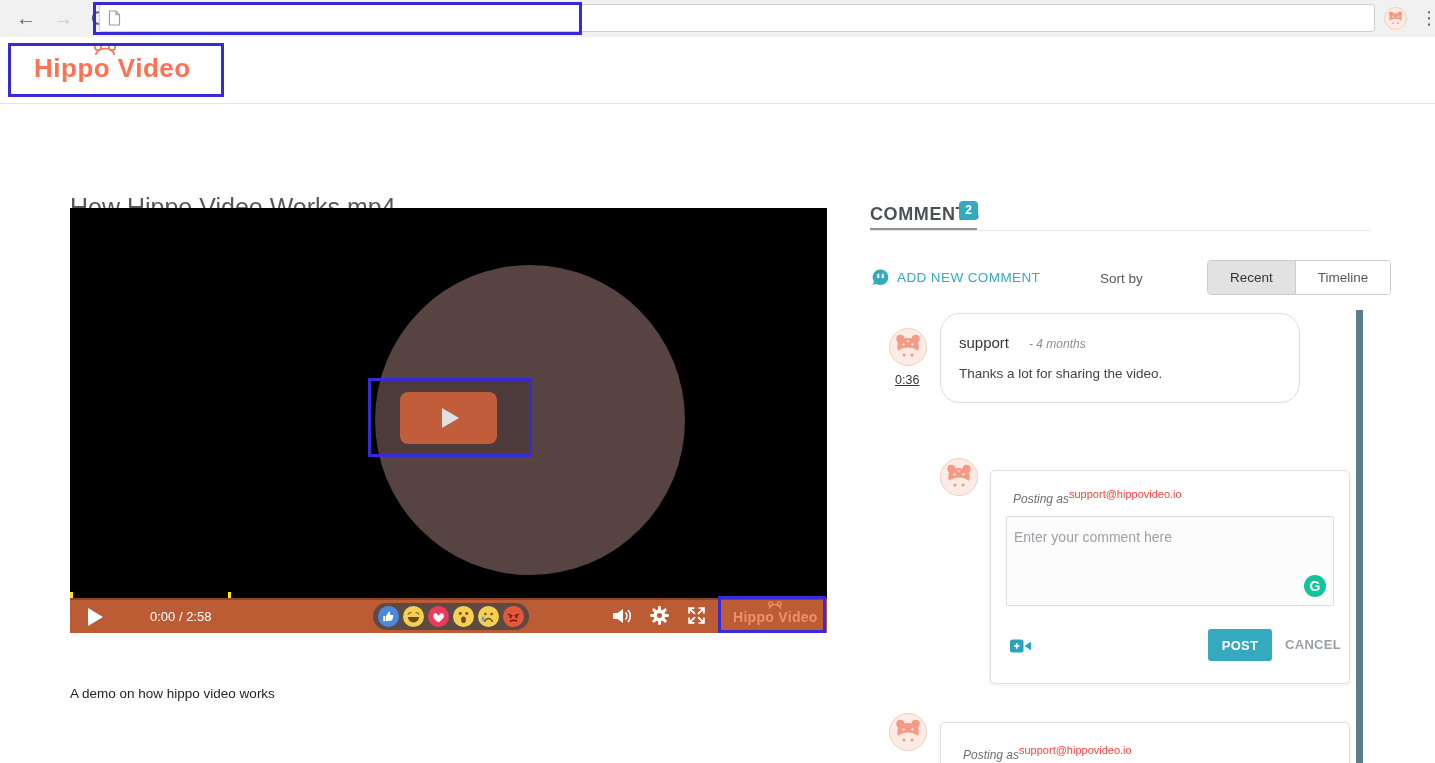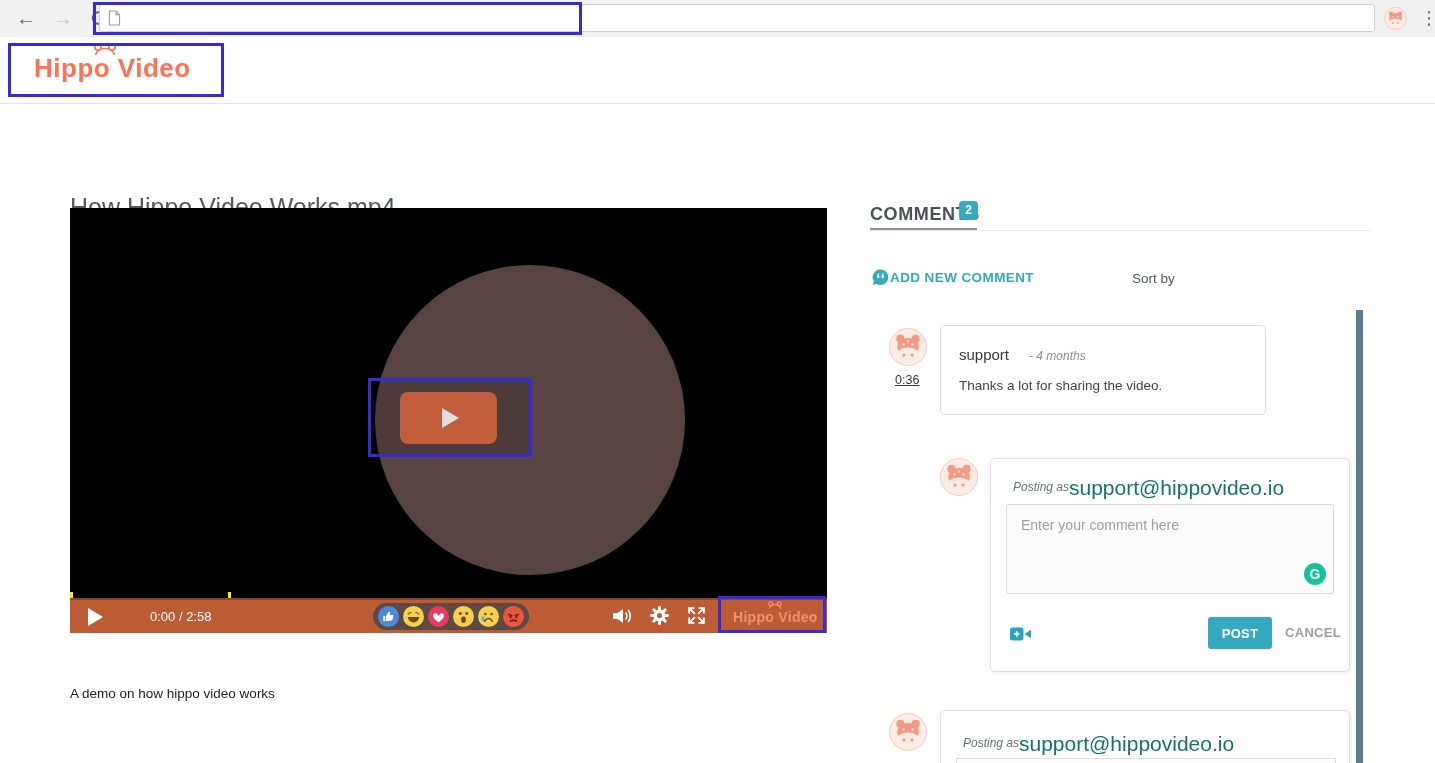--- a/index.html
+++ b/index.html
@@ -39,37 +39,37 @@
   .pill-rx svg{display:block;}
   .ctrl-ico{cursor:pointer;}
   .watermark{color:#ef8f6d;font-size:14px;font-weight:bold;letter-spacing:.3px;}
   .desc{font-size:13.5px;color:#1e1e1e;}
 
   
   .c-tab{font-size:18px;font-weight:bold;color:#4b5055;letter-spacing:.6px;}
   .c-badge{display:inline-block;min-width:19px;height:19px;background:#35a9bf;color:#fff;font-size:12px;font-weight:bold;text-align:center;line-height:19px;border-radius:4px;}
   .tab-underline{height:2px;background:#8d9297;}
   .c-divider{height:1px;background:#e8e8e8;}
-  .add-comment{color:#35a9bf;font-size:13.5px;font-weight:bold;letter-spacing:.4px;cursor:pointer;display:flex;align-items:center;}
+  .add-comment{color:#35a9bf;font-size:13.5px;font-weight:normal;letter-spacing:.4px;cursor:pointer;display:flex;align-items:center;gap:7px;}
   .sortby{font-size:13.5px;color:#55595d;}
   .sort-group{display:flex;border:1px solid #ccc;border-radius:4px;overflow:hidden;height:33px;}
   .sort-btn{font-size:13.5px;color:#55595d;background:#fff;border:none;padding:0 22px;cursor:pointer;font-family:"Liberation Sans",sans-serif;}
   .sort-btn.active{background:#e2e2e2;color:#2f3337;}
   .sort-btn + .sort-btn{border-left:1px solid #ccc;}
   .hippo{display:inline-block;border-radius:50%;background:#fdece5;border:1px solid #f6cdbd;overflow:hidden;box-sizing:border-box;}
   .hippo svg{display:block;}
   .ts-link{font-size:12.5px;color:#33383c;text-decoration:underline;cursor:pointer;text-align:center;}
   .comment-card{border:1px solid #dcdcdc;border-radius:5px;background:#fff;box-sizing:border-box;}
   .c-author{font-size:15px;color:#33383d;}
   .c-age{font-size:12px;font-style:italic;color:#8a8f94;}
   .c-body{font-size:13.5px;color:#3f4449;}
-  .composer-card{border:1px solid #e0e0e0;border-radius:5px;background:#fff;box-shadow:0 1px 4px rgba(0,0,0,.08);box-sizing:border-box;}
+  .composer-card{border:1px solid #e0e0e0;border-radius:5px;background:#fff;box-shadow:0 1px 4px rgba(0,0,0,.08);box-sizing:border-box;margin-top:12px;}
   .posting-as{font-size:12px;font-style:italic;color:#6b7075;}
-  .posting-email{font-size:21px;color:#0f766e;}
-  .comment-ta{border:1px solid #ddd;background:#fcfcfc;border-radius:2px;resize:none;font-family:"Liberation Sans",sans-serif;font-size:14px;color:#444;padding:12px 14px;box-sizing:border-box;outline:none;}
+  .posting-email{font-size:11px;color:#ef4444;}
+  .comment-ta{border:1px solid #ddd;background:#fcfcfc;border-radius:2px;resize:none;font-family:"Liberation Sans",sans-serif;font-size:14px;color:#444;padding:12px 7px;box-sizing:border-box;outline:none;}
   .comment-ta::placeholder{color:#9aa0a5;}
   .grammarly{width:22px;height:22px;border-radius:50%;background:#15c39a;color:#fff;font-weight:bold;font-size:14px;text-align:center;line-height:22px;cursor:pointer;}
   .post-btn{background:#35a9bf;color:#fff;border:none;border-radius:3px;font-size:13px;font-weight:bold;width:64px;height:32px;cursor:pointer;letter-spacing:.3px;font-family:"Liberation Sans",sans-serif;}
   .cancel-btn{color:#9aa0a5;font-size:13px;font-weight:bold;letter-spacing:.3px;cursor:pointer;background:none;border:none;font-family:"Liberation Sans",sans-serif;}
   .scrollbar{left:1356px;top:310px;width:7px;height:460px;background:#5e7d8b;cursor:pointer;}
 </style>
 </head>
 <body>
 
 <div id="app">
@@ -231,37 +231,41 @@
   <div class="abs tab-underline" style="left:870px;top:228px;width:107px;"></div>
   <div class="abs c-divider" style="left:870px;top:230px;width:500px;"></div>
 
   <div class="abs add-comment" style="left:871px;top:268px;">
     <svg width="19" height="19" viewBox="0 0 20 20">
         <path fill="#35a9bf" d="M10 1.5a8.2 8.2 0 1 1-4.6 15L1.8 17.8l1.3-3.6A8.2 8.2 0 0 1 10 1.5z"></path>
         <path fill="#fff" d="M6.4 8.3c0-1.5 1-2.5 2.4-2.7v1.1c-.6.1-1 .5-1.1 1h1.1v2.7H6.4zM11.2 8.3c0-1.5 1-2.5 2.4-2.7v1.1c-.6.1-1 .5-1.1 1h1.1v2.7h-2.4z"></path>
       </svg>
     <span>ADD NEW COMMENT</span>
   </div>
-  <span class="abs sortby" style="left:1132px;top:271px;">Sort by</span>
+  <span class="abs sortby" style="left:1100px;top:271px;">Sort by</span>
+  <div class="abs sort-group" style="left:1207px;top:260px;">
+    <button class="sort-btn active">Recent</button>
+    <button class="sort-btn">Timeline</button>
+  </div>
 
   <span class="abs hippo" style="left:889px;top:328px;width:38px;height:38px;">
     <svg width="36" height="36" viewBox="0 0 40 40">
         <circle cx="11.5" cy="11" r="4.5" fill="#f59b85"></circle>
         <circle cx="28.5" cy="11" r="4.5" fill="#f59b85"></circle>
         <path d="M8 20c0-6.5 5.2-10 12-10s12 3.5 12 10c0 2.4-.9 4-2.2 5H10.2C8.9 24 8 22.4 8 20z" fill="#f59b85"></path>
         <circle cx="15" cy="17" r="1.3" fill="#fdece5"></circle>
         <circle cx="25" cy="17" r="1.3" fill="#fdece5"></circle>
         <path d="M18.7 13.5h2.6M20 12.2v2.6" stroke="#fdece5" stroke-width="1"></path>
         <ellipse cx="20" cy="29" rx="13" ry="8.5" fill="#fdece5"></ellipse>
         <circle cx="15.5" cy="29" r="1.7" fill="#f59b85"></circle>
         <circle cx="24.5" cy="29" r="1.7" fill="#f59b85"></circle>
       </svg>
   </span>
   <span class="abs ts-link" style="left:895px;top:373px;">0:36</span>
-  <div class="abs comment-card" style="left:940px;top:325px;width:326px;height:90px;">
+  <div class="abs comment-card" style="left:940px;top:313px;width:360px;height:90px;border-radius:20px;">
     <span class="abs c-author" style="left:18px;top:20px;">support</span>
     <span class="abs c-age" style="left:88px;top:23px;">- 4 months</span>
     <span class="abs c-body" style="left:18px;top:52px;">Thanks a lot for sharing the video.</span>
   </div>
 
   <span class="abs hippo" style="left:940px;top:458px;width:38px;height:38px;">
     <svg width="36" height="36" viewBox="0 0 40 40">
         <circle cx="11.5" cy="11" r="4.5" fill="#f59b85"></circle>
         <circle cx="28.5" cy="11" r="4.5" fill="#f59b85"></circle>
         <path d="M8 20c0-6.5 5.2-10 12-10s12 3.5 12 10c0 2.4-.9 4-2.2 5H10.2C8.9 24 8 22.4 8 20z" fill="#f59b85"></path>

